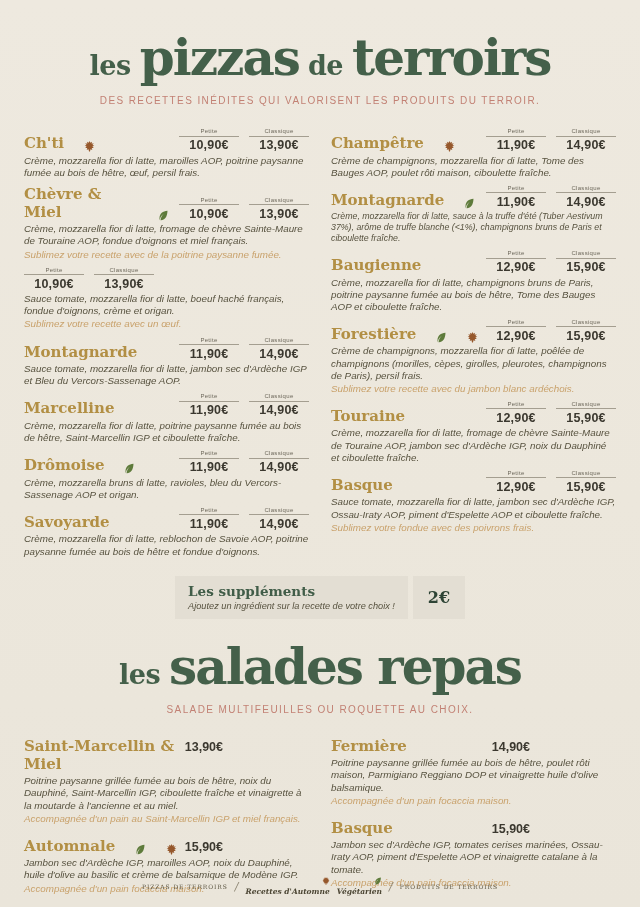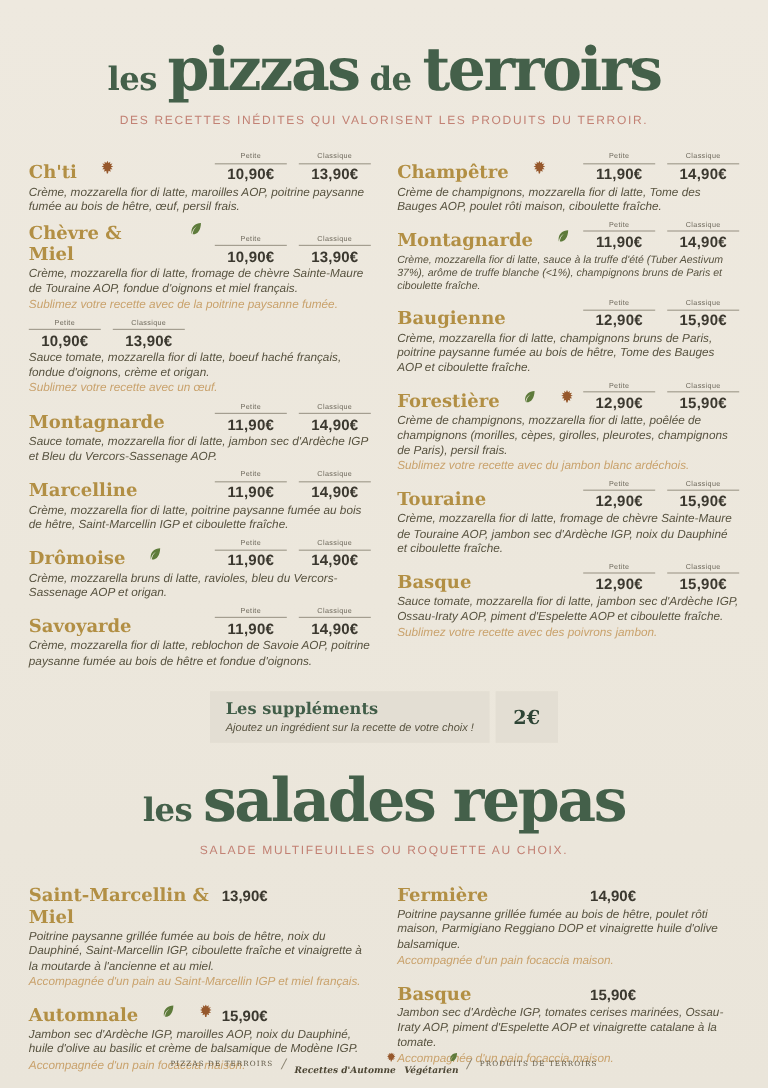--- a/index.html
+++ b/index.html
@@ -13,21 +13,21 @@
   .hero2{margin-top:18px;}
   .hline{display:flex;justify-content:center;align-items:baseline;gap:9px;color:#44604A;}
   .hsm{font-family:"DejaVu Serif",serif;font-weight:700;font-size:27px;letter-spacing:-.5px;}
   .hlg{font-family:"DejaVu Serif",serif;font-weight:700;font-size:50px;letter-spacing:-2px;}
   .hsub{margin-top:8px;font-size:10px;letter-spacing:1.4px;color:#C28174;}
   
   .menu{display:flex;gap:22px;padding:0 24px;margin-top:22px;}
   .col{flex:1;min-width:0;}
   .item{margin-bottom:6px;}
   .head{display:flex;align-items:flex-end;gap:10px;}
-  .iname{flex:1;min-width:0;display:flex;align-items:flex-start;gap:20px;margin:0;
+  .iname{flex:1;min-width:0;display:flex;align-items:flex-end;gap:20px;margin:0;
          font-family:"DejaVu Serif",serif;font-weight:700;font-size:15px;color:#B28F44;}
   .ic{width:11px;height:11px;flex:0 0 auto;}
   .pcol{width:60px;flex:0 0 auto;text-align:center;}
   .plab{display:block;font-size:6px;color:#6E695C;letter-spacing:.3px;
         border-bottom:.5px solid #A49E90;padding-bottom:1.5px;}
   .pval{display:block;font-weight:700;font-size:12.5px;color:#3B382F;margin-top:1.5px;letter-spacing:.2px;}
   .desc{margin:2.5px 0 0;font-style:italic;font-size:9.8px;line-height:1.24;color:#57523F;}
   .desc-sm{font-size:8.8px;}
   .tip{margin:1px 0 0;font-style:italic;font-size:9.8px;line-height:1.24;color:#C9A26C;}
   
@@ -303,21 +303,21 @@
           <div class="pcol">
             <span class="plab">Petite</span>
             <span class="pval">12,90€</span>
           </div>
           <div class="pcol">
             <span class="plab">Classique</span>
             <span class="pval">15,90€</span>
           </div>
         </div>
         <p class="desc">Sauce tomate, mozzarella fior di latte, jambon sec d'Ardèche IGP, Ossau-Iraty AOP, piment d'Espelette AOP et ciboulette fraîche.</p>
-        <p class="tip">Sublimez votre recette avec des poivrons jambon.</p>
+        <p class="tip">Sublimez votre fondue avec des poivrons frais.</p>
       </article>
 
     </div>
   </section>
 
   <div class="supp">
     <div class="suppmain">
       <div class="supptitle">Les suppléments</div>
       <div class="suppsub">Ajoutez un ingrédient sur la recette de votre choix !</div>
     </div>

